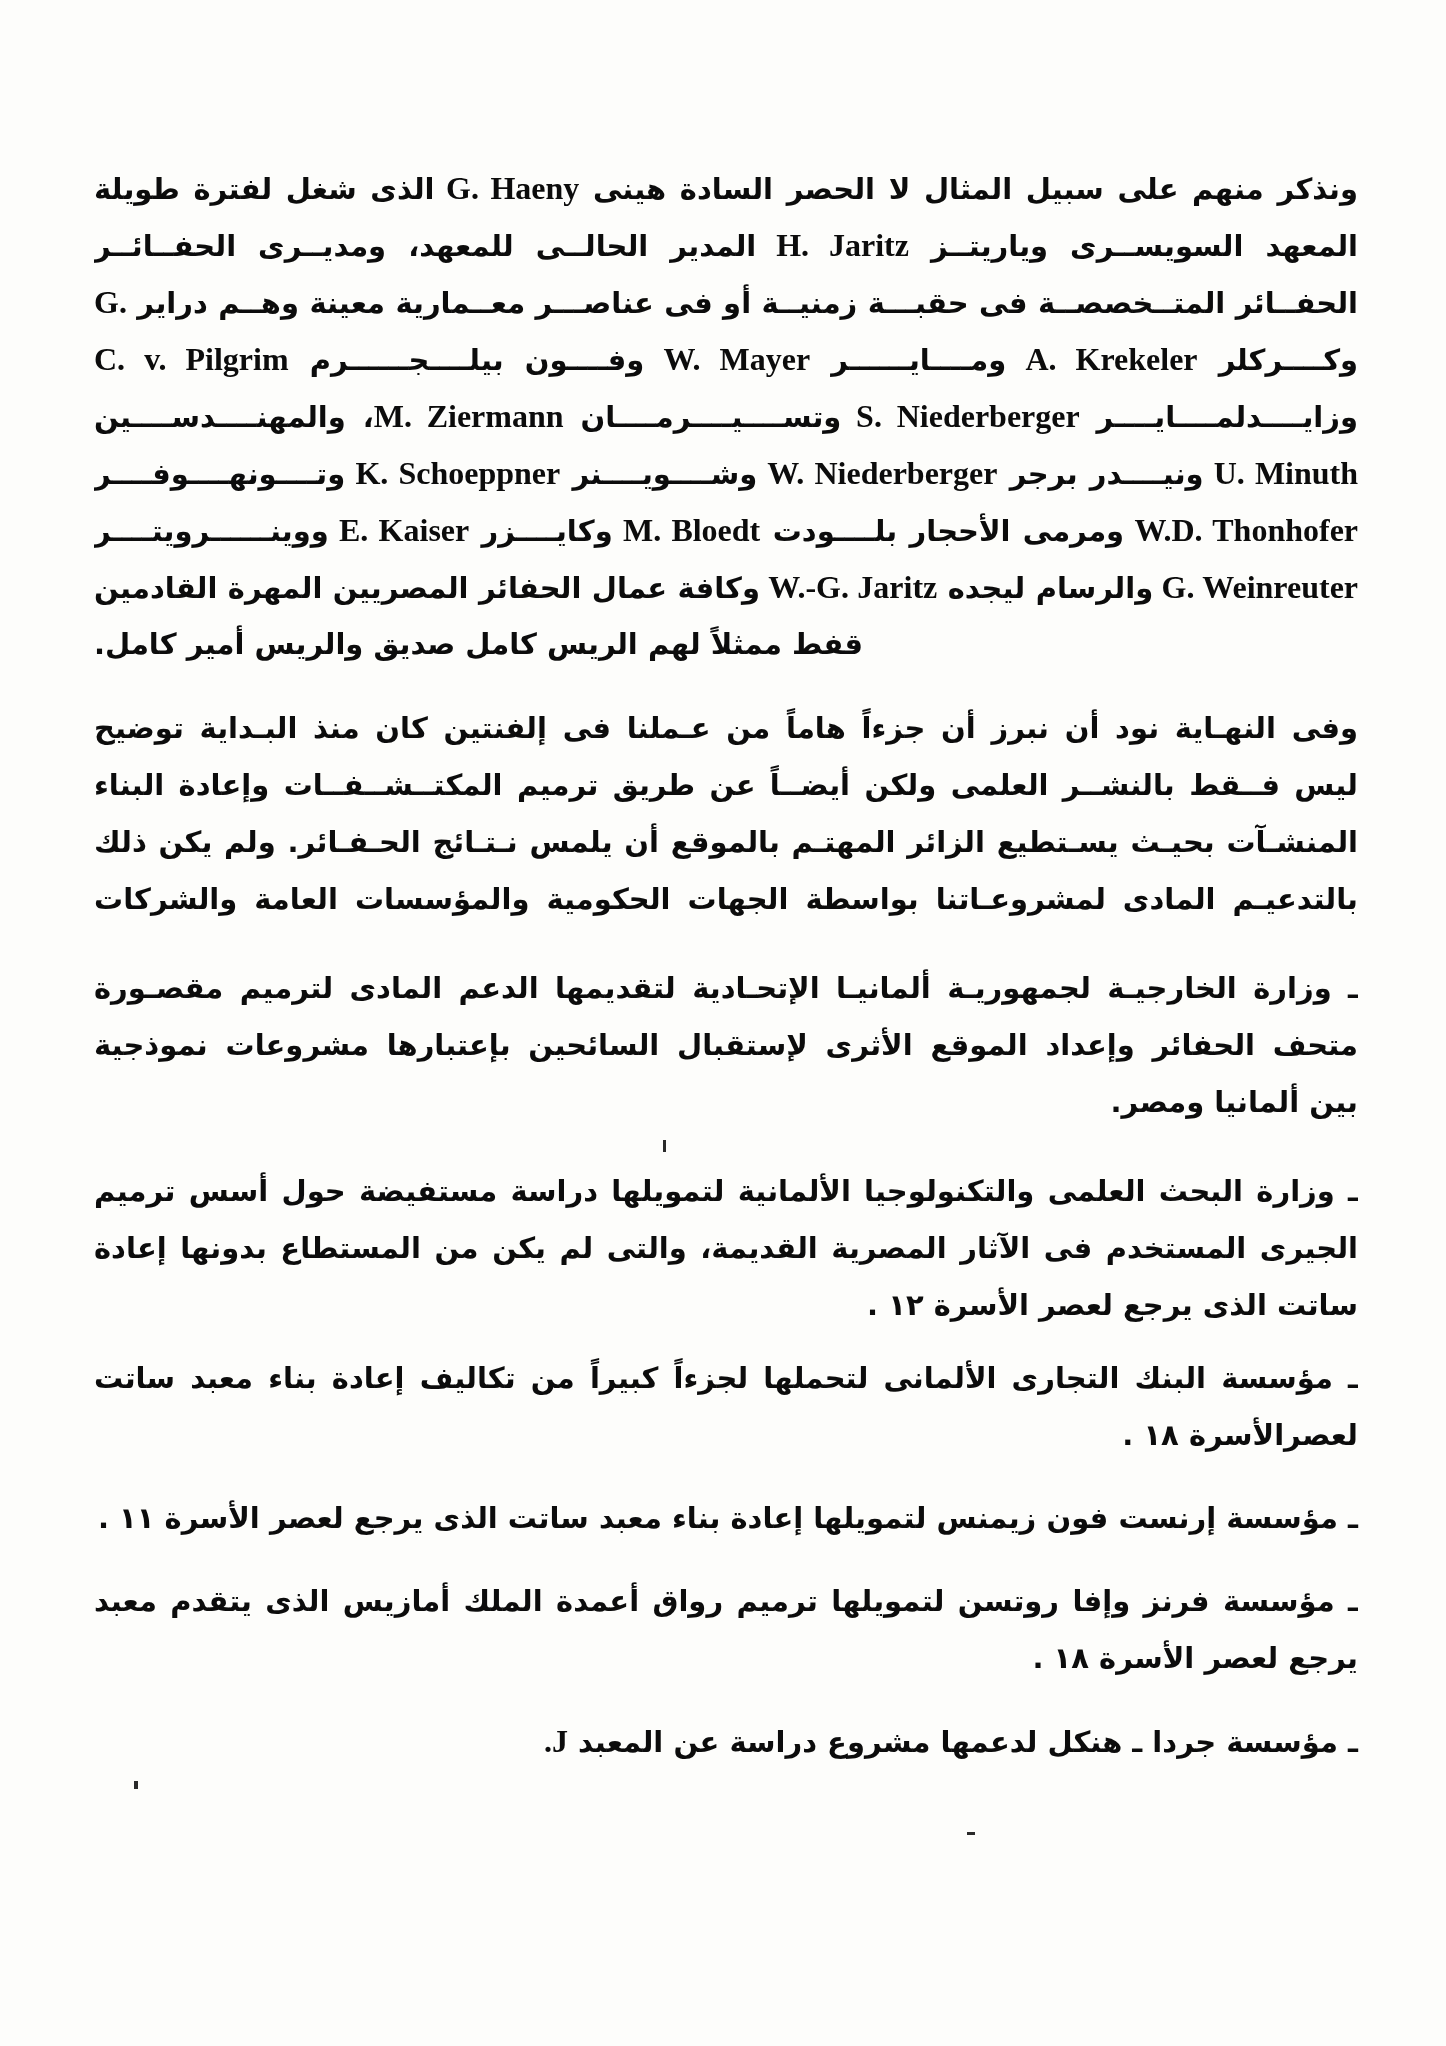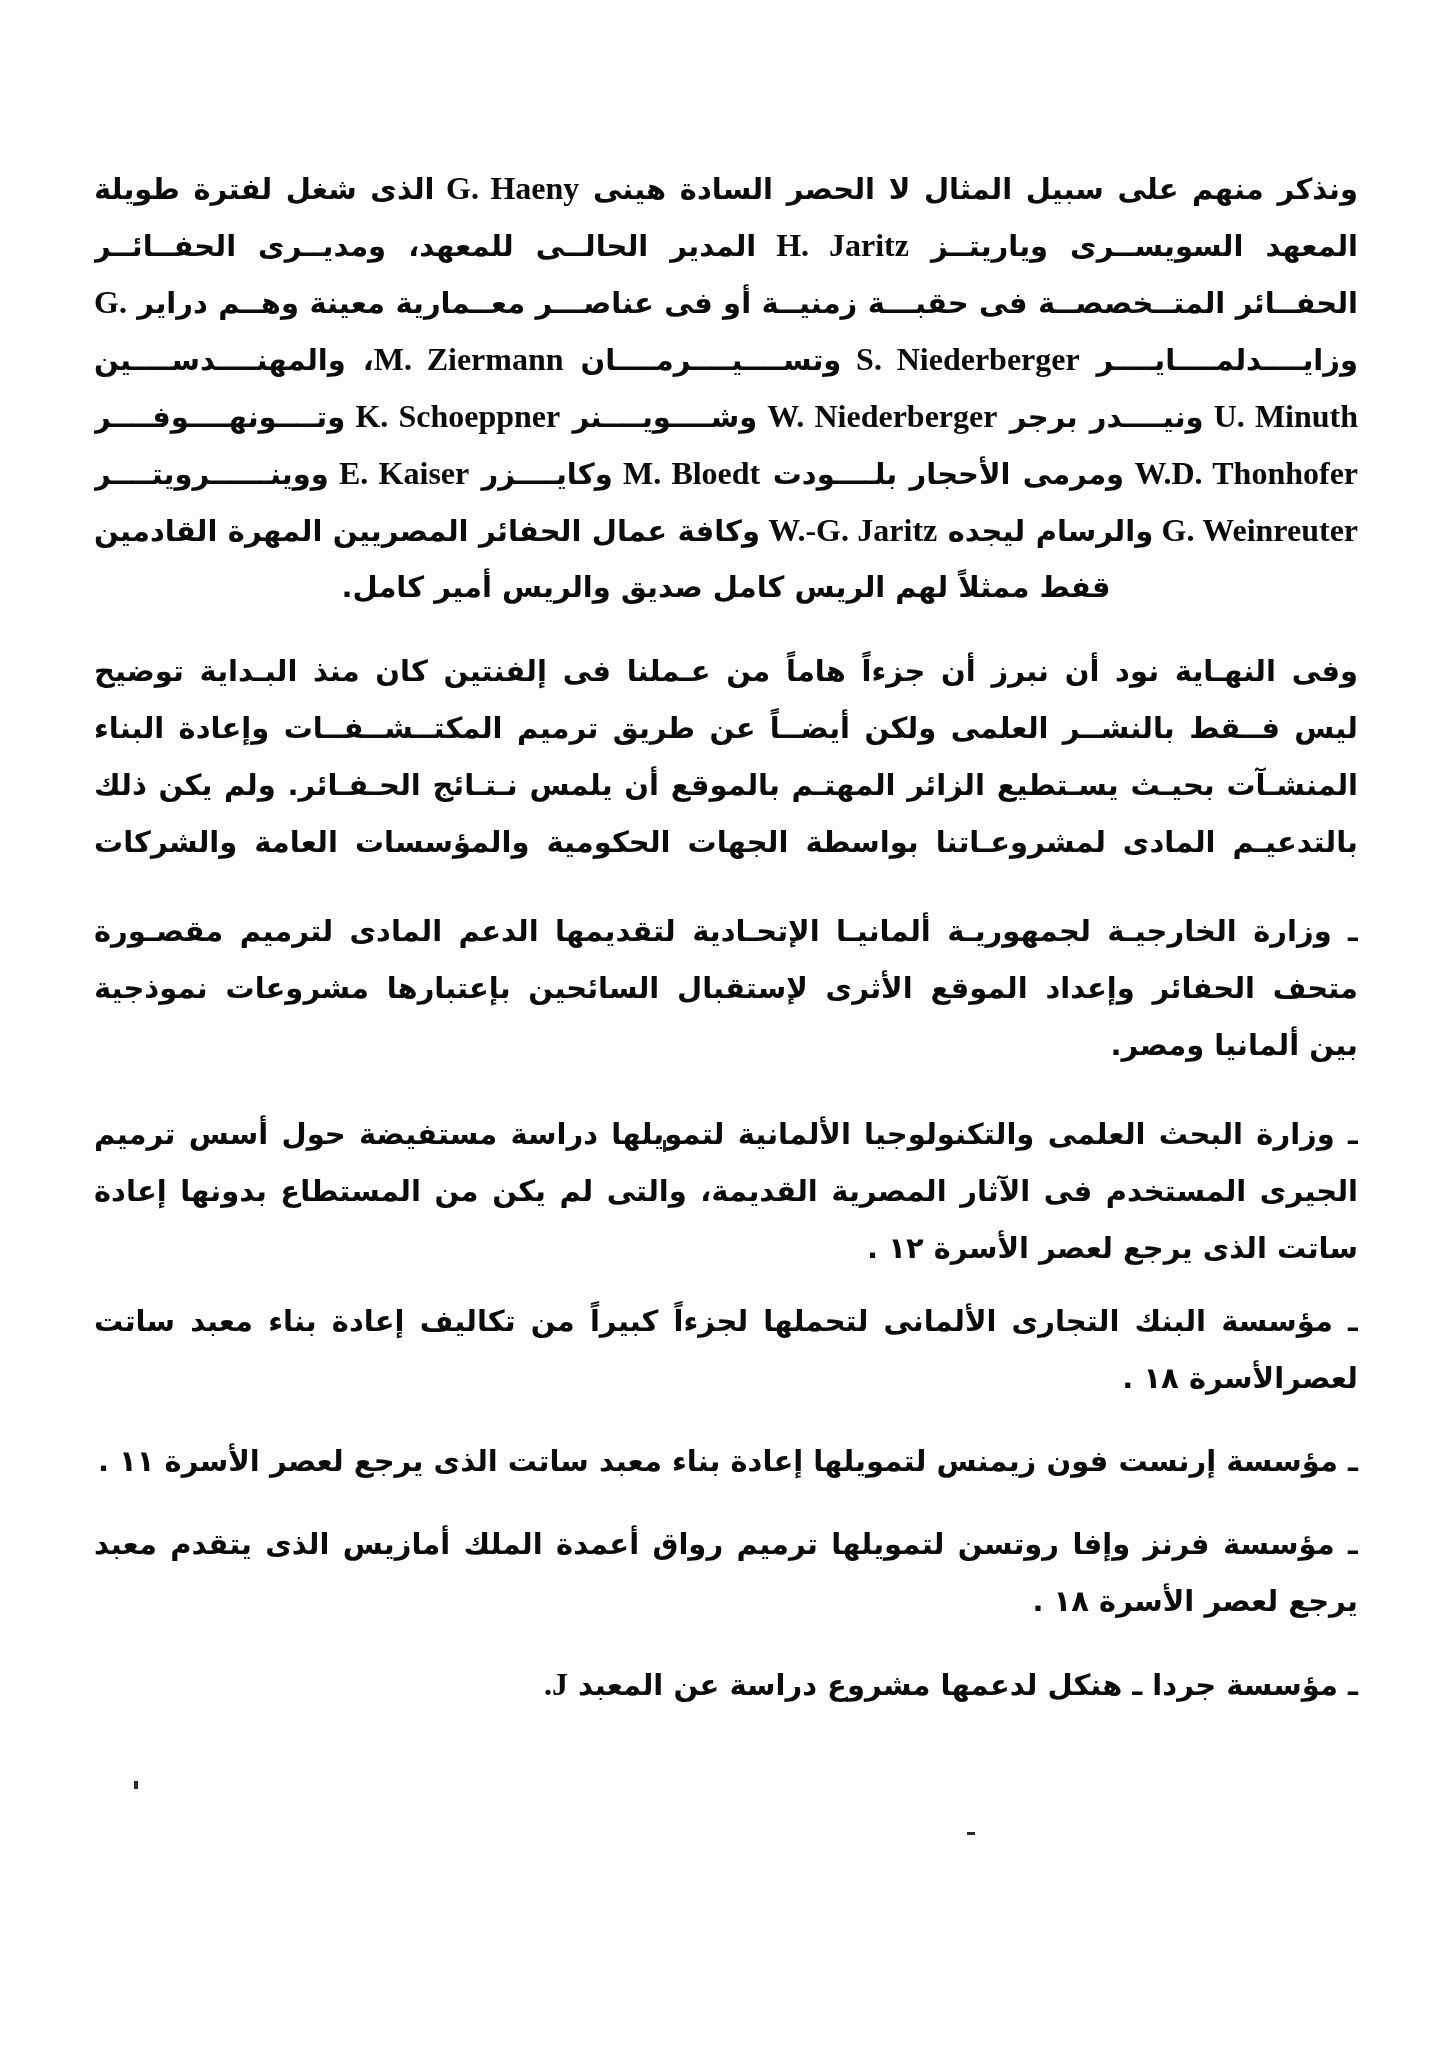--- a/index.html
+++ b/index.html
@@ -30,21 +30,21 @@
     white-space: nowrap;
   }
   .line.just {
     white-space: normal;
     text-align: justify;
     text-align-last: justify;
     text-justify: inter-word;
     overflow: hidden;
   }
   .line.right  { text-align: right; }
-  .line.center { text-align: center; white-space: normal; }
+  .line.center { text-align: left; white-space: normal; }
   .para { margin: 0; padding: 0; }
   .para.p2 { margin-top: 27px; }
   .para.b1 { margin-top: 32px; }
   .para.b2 { margin-top: 32px; }
   .para.b3 { margin-top: 16px; }
   .para.b4 { margin-top: 26px; }
   .para.b5 { margin-top: 26px; }
   .para.b6 { margin-top: 26px; }
   .latin {
     font-family: "Liberation Serif", "DejaVu Serif", serif;
@@ -73,20 +73,21 @@
 <body>
 
 <div class="page">
 
   <div class="text-block">
 
     <div class="para p1">
       <div class="line just">ونذكر منهم على سبيل المثال لا الحصر السادة هينى <span class="latin">G. Haeny </span>الذى شغل لفترة طويلة منصب مدير</div>
       <div class="line just">المعهد السويســرى وياريتــز <span class="latin">H. Jaritz </span>المدير الحالــى للمعهد، ومديــرى الحفــائــر المنفــذين ومديرى</div>
       <div class="line just">الحفــائر المتــخصصــة فى حقبـــة زمنيــة أو فى عناصـــر معــمارية معينة وهــم دراير <span class="latin">G. Dreyer</span></div>
+      <div class="line just">وكــــركلر <span class="latin">A. Krekeler </span>ومــــايــــــر <span class="latin">W. Mayer </span>وفــــون بيلــــجــــــرم <span class="latin">C. v. Pilgrim</span></div>
       <div class="line just">وزايــــدلمــــايــــر <span class="latin">S. Niederberger </span>وتســــيــــرمــــان <span class="latin">M. Ziermann</span>، والمهنــــدســــين ميــــنــــــوث</div>
       <div class="line just"><span class="latin">U. Minuth </span>ونيــــدر برجر <span class="latin">W. Niederberger </span>وشــــويــــنر <span class="latin">K. Schoeppner </span>وتــــونهــــوفــــر</div>
       <div class="line just"><span class="latin">W.D. Thonhofer </span>ومرمى الأحجار بلــــودت <span class="latin">M. Bloedt </span>وكايــــزر <span class="latin">E. Kaiser </span>ووينــــــرويتــــر</div>
       <div class="line just"><span class="latin">G. Weinreuter </span>والرسام ليجده <span class="latin">W.-G. Jaritz </span>وكافة عمال الحفائر المصريين المهرة القادمين من</div>
       <div class="line center">قفط ممثلاً لهم الريس كامل صديق والريس أمير كامل.</div>
     </div>
 
     <div class="para p2">
       <div class="line just">وفى النهـاية نود أن نبرز أن جزءاً هاماً من عـملنا فى إلفنتين كان منذ البـداية توضيح نتـائج الحفائر ،</div>
       <div class="line just">ليس فــقط بالنشــر العلمى ولكن أيضــاً عن طريق ترميم المكتــشــفــات وإعادة البناء الجــزئيــة لبعض</div>

